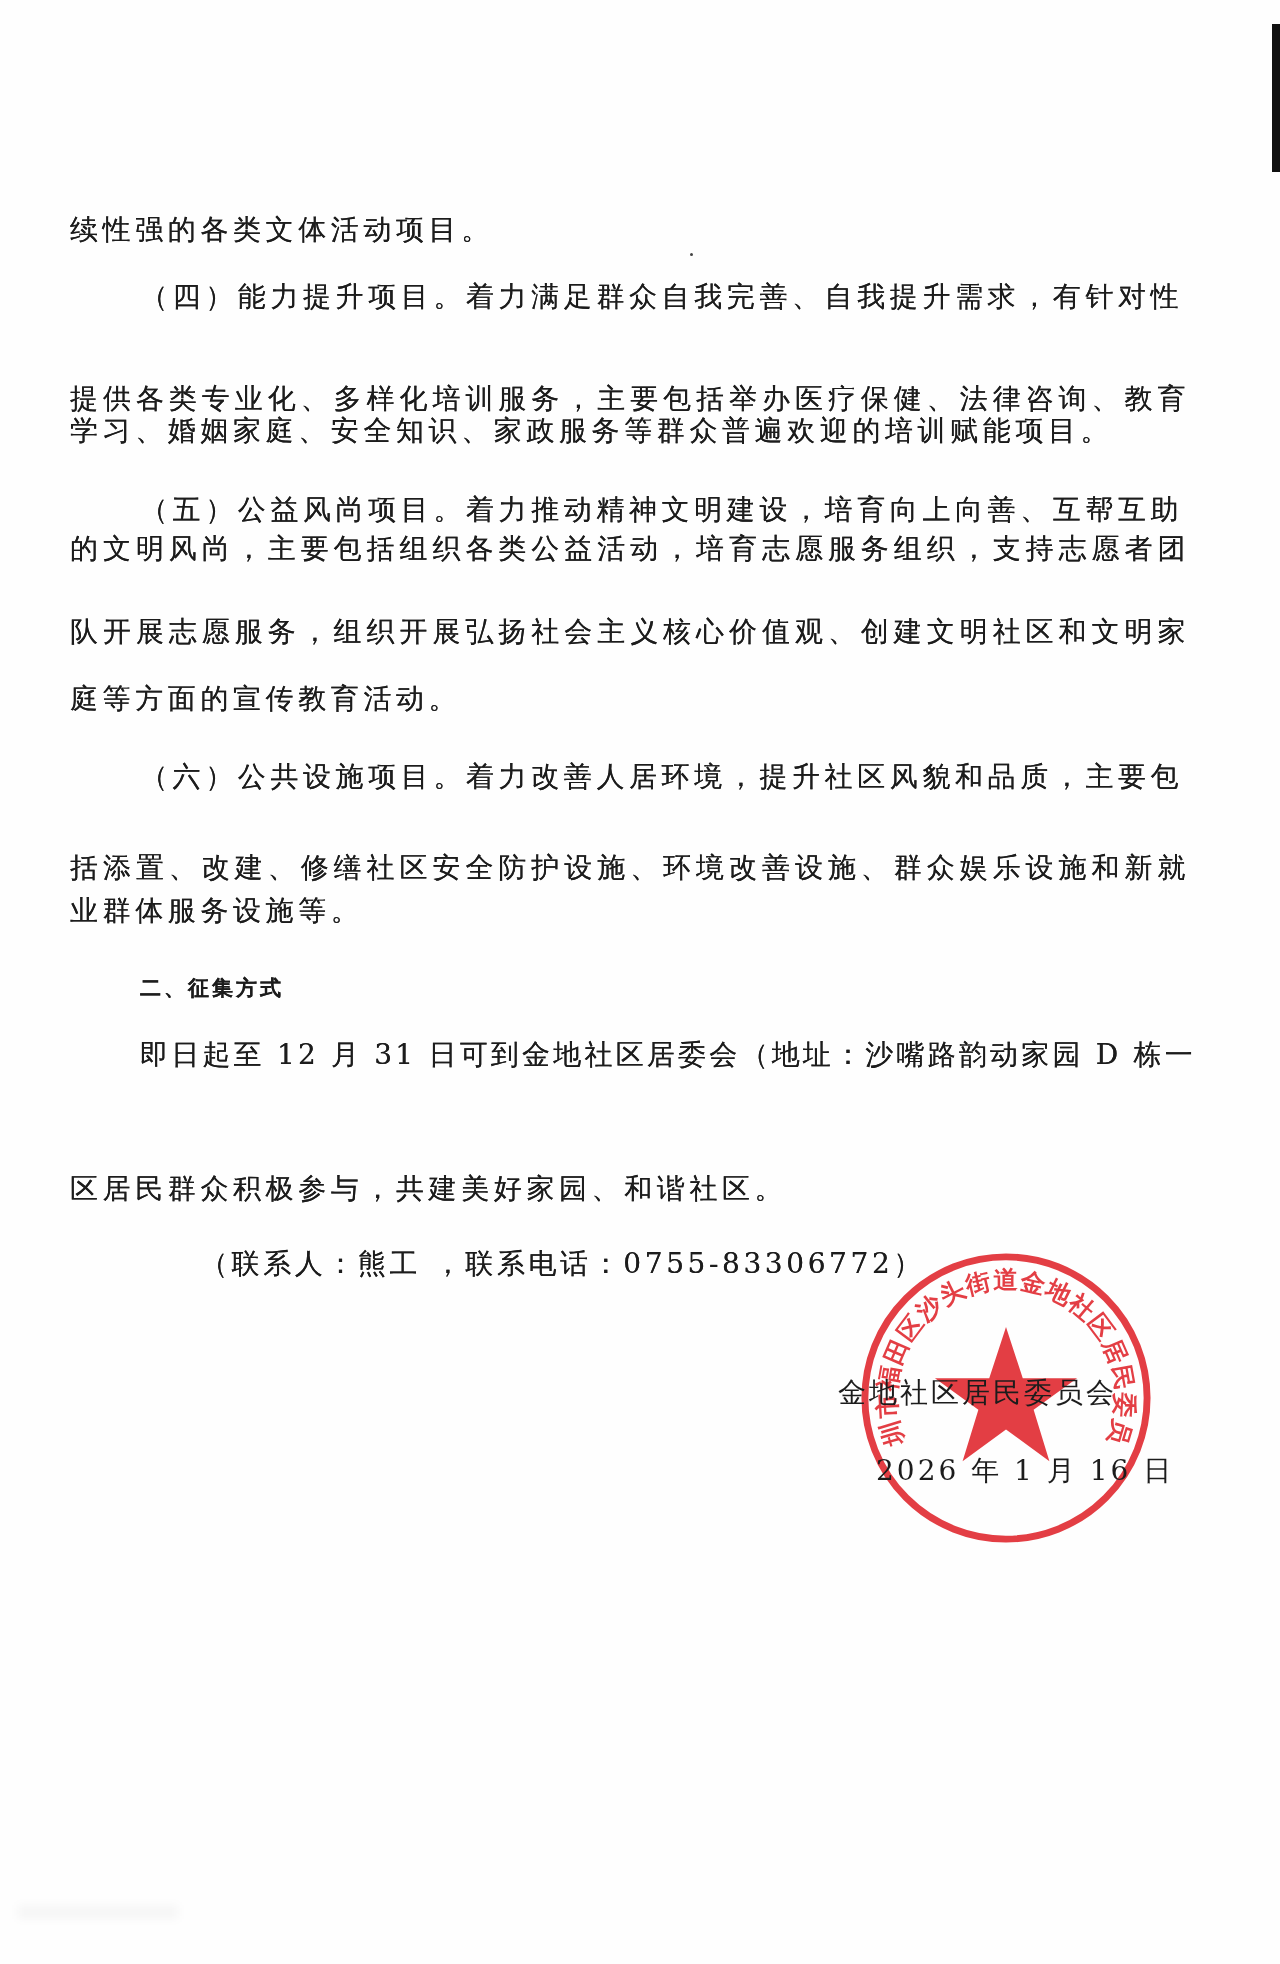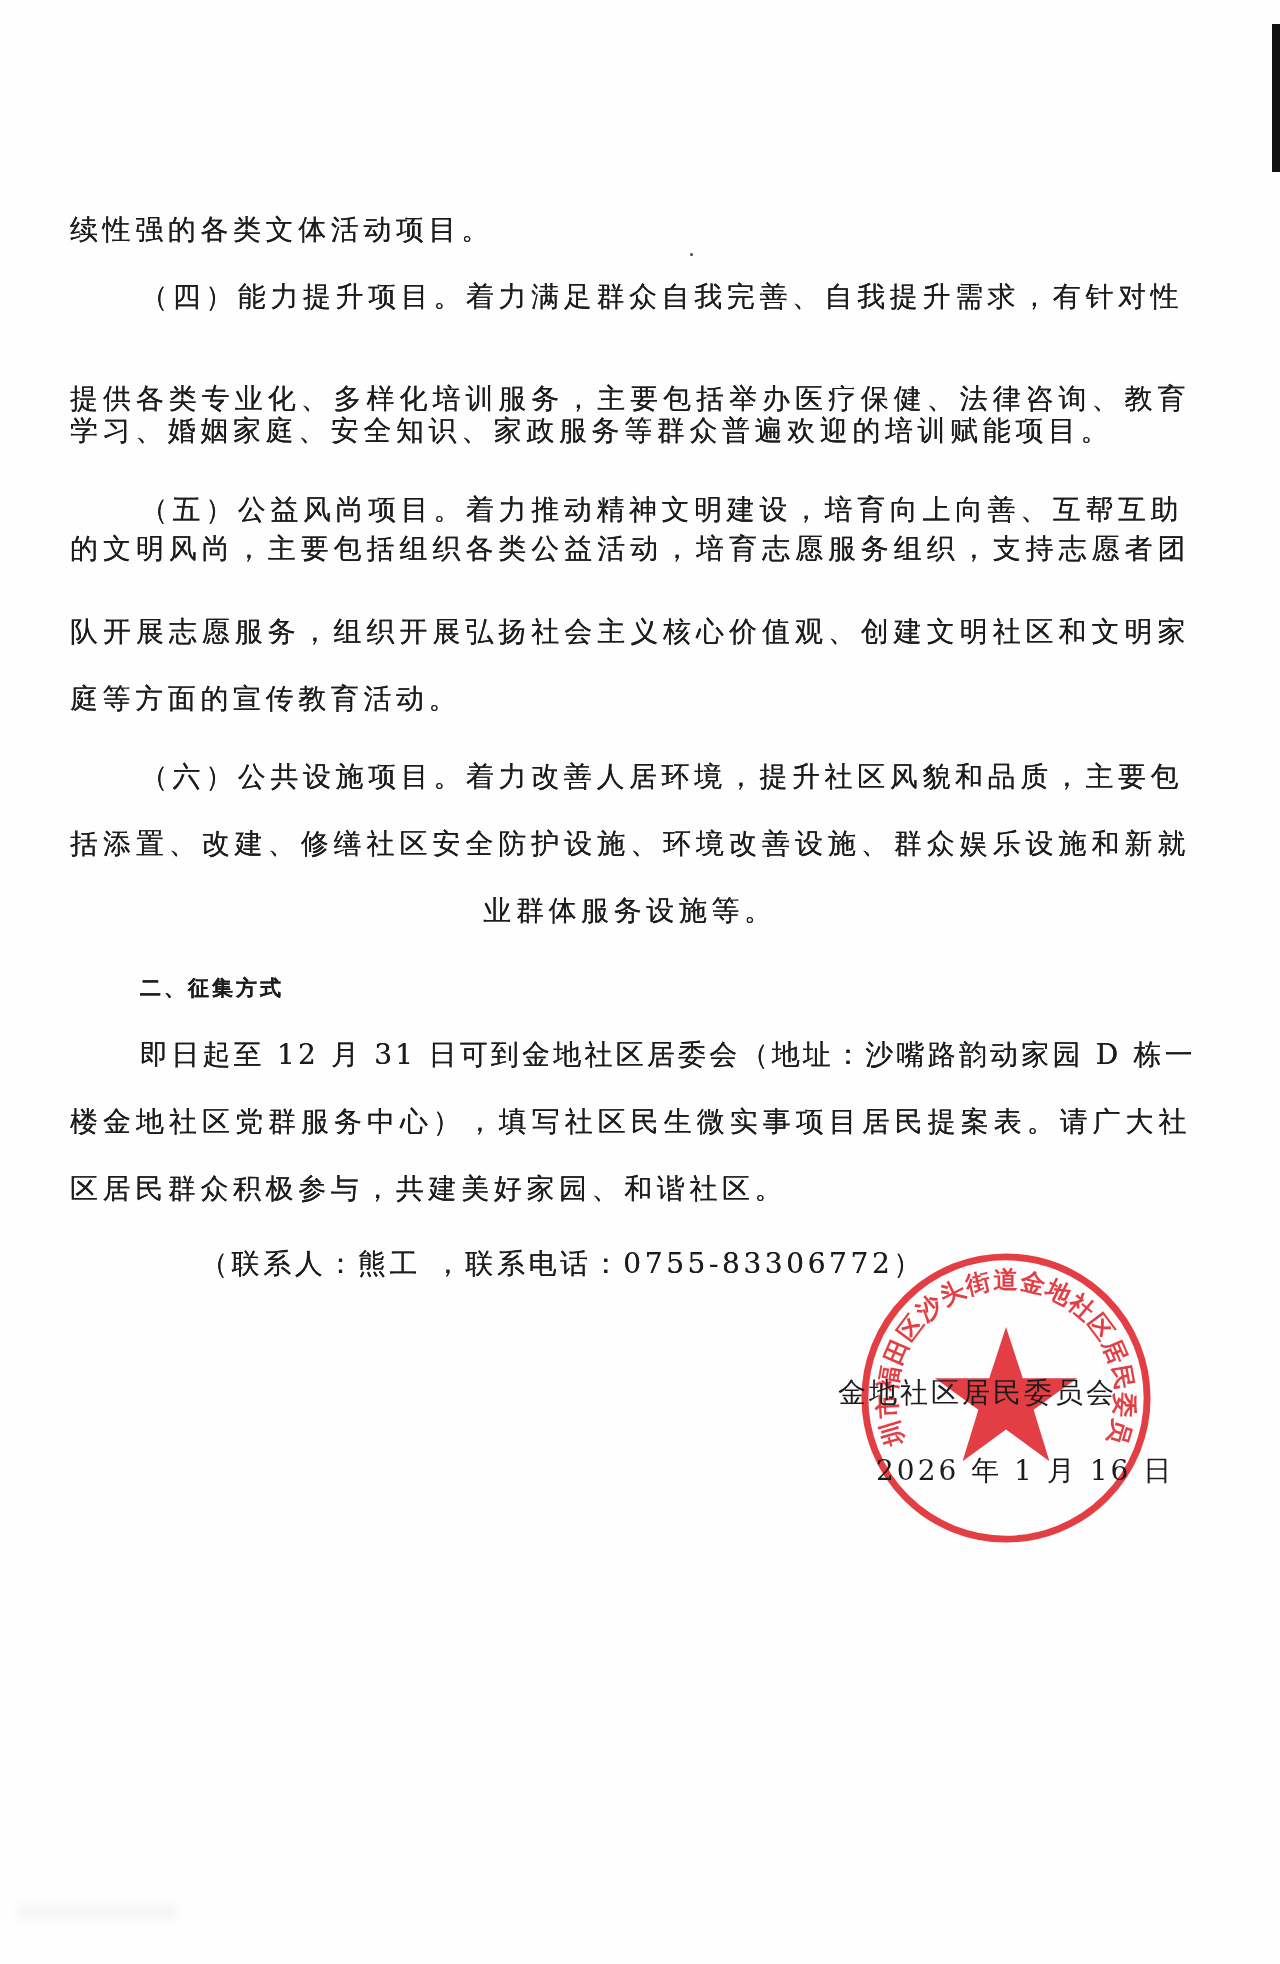--- a/index.html
+++ b/index.html
@@ -29,27 +29,26 @@
   <div class="line indent" style="top:277px; width:1050px;">（四）能力提升项目。着力满足群众自我完善、自我提升需求，有针对性</div>
   <div class="line justify" style="top:344px;margin-top:35px;">提供各类专业化、多样化培训服务，主要包括举办医疗保健、法律咨询、教育</div>
   <div class="line" style="top:411px;">学习、婚姻家庭、安全知识、家政服务等群众普遍欢迎的培训赋能项目。</div>
 
   <div class="line indent" style="top:478px; width:1045px;margin-top:12px;">（五）公益风尚项目。着力推动精神文明建设，培育向上向善、互帮互助</div>
   <div class="line justify" style="top:529px;">的文明风尚，主要包括组织各类公益活动，培育志愿服务组织，支持志愿者团</div>
   <div class="line justify" style="top:612px;">队开展志愿服务，组织开展弘扬社会主义核心价值观、创建文明社区和文明家</div>
   <div class="line" style="top:679px;">庭等方面的宣传教育活动。</div>
 
   <div class="line indent" style="top:757px; width:1030px;">（六）公共设施项目。着力改善人居环境，提升社区风貌和品质，主要包</div>
-  <div class="line justify" style="top:824px;">括添置、改建、修缮社区安全防护设施、环境改善设施、群众娱乐设施和新就</div>
-  <div class="line" style="top:891px;text-align:center;">业群体服务设施等。</div>
+  <div class="line justify" style="top:848px;">括添置、改建、修缮社区安全防护设施、环境改善设施、群众娱乐设施和新就</div>
+  <div class="line" style="top:891px;">业群体服务设施等。</div>
 
   <div class="line indent heading" style="top:968px;">二、征集方式</div>
 
   <div class="line indent" style="top:1035px; width:1050px; letter-spacing:3.2px;">即日起至 12 月 31 日可到金地社区居委会（地址：沙嘴路韵动家园 D 栋一</div>
-  <div class="line justify" style="top:1102px; letter-spacing:3.4px;">楼金地社区党群服务中心），填写社区民生微实事项目居民提案表。请广大社</div>
   <div class="line" style="top:1169px;">区居民群众积极参与，共建美好家园、和谐社区。</div>
   <div class="line" style="left:200px; top:1244px; letter-spacing:3.6px;">（联系人：熊工 ，联系电话：0755-83306772）</div>
 
   <svg class="seal" viewBox="0 0 300 300">
     <defs>
       <path id="sealArc" d="M 52 205 A 112 112 0 1 1 248 205"></path>
     </defs>
     <circle cx="150" cy="150" r="143" fill="none" stroke="#e0242b" stroke-width="7"></circle>
     <text font-family="DejaVu Sans, sans-serif" font-size="25" font-weight="bold" fill="#e0242b" letter-spacing="1">
       <textPath href="#sealArc" startOffset="50%" text-anchor="middle">深圳市福田区沙头街道金地社区居民委员会</textPath>

